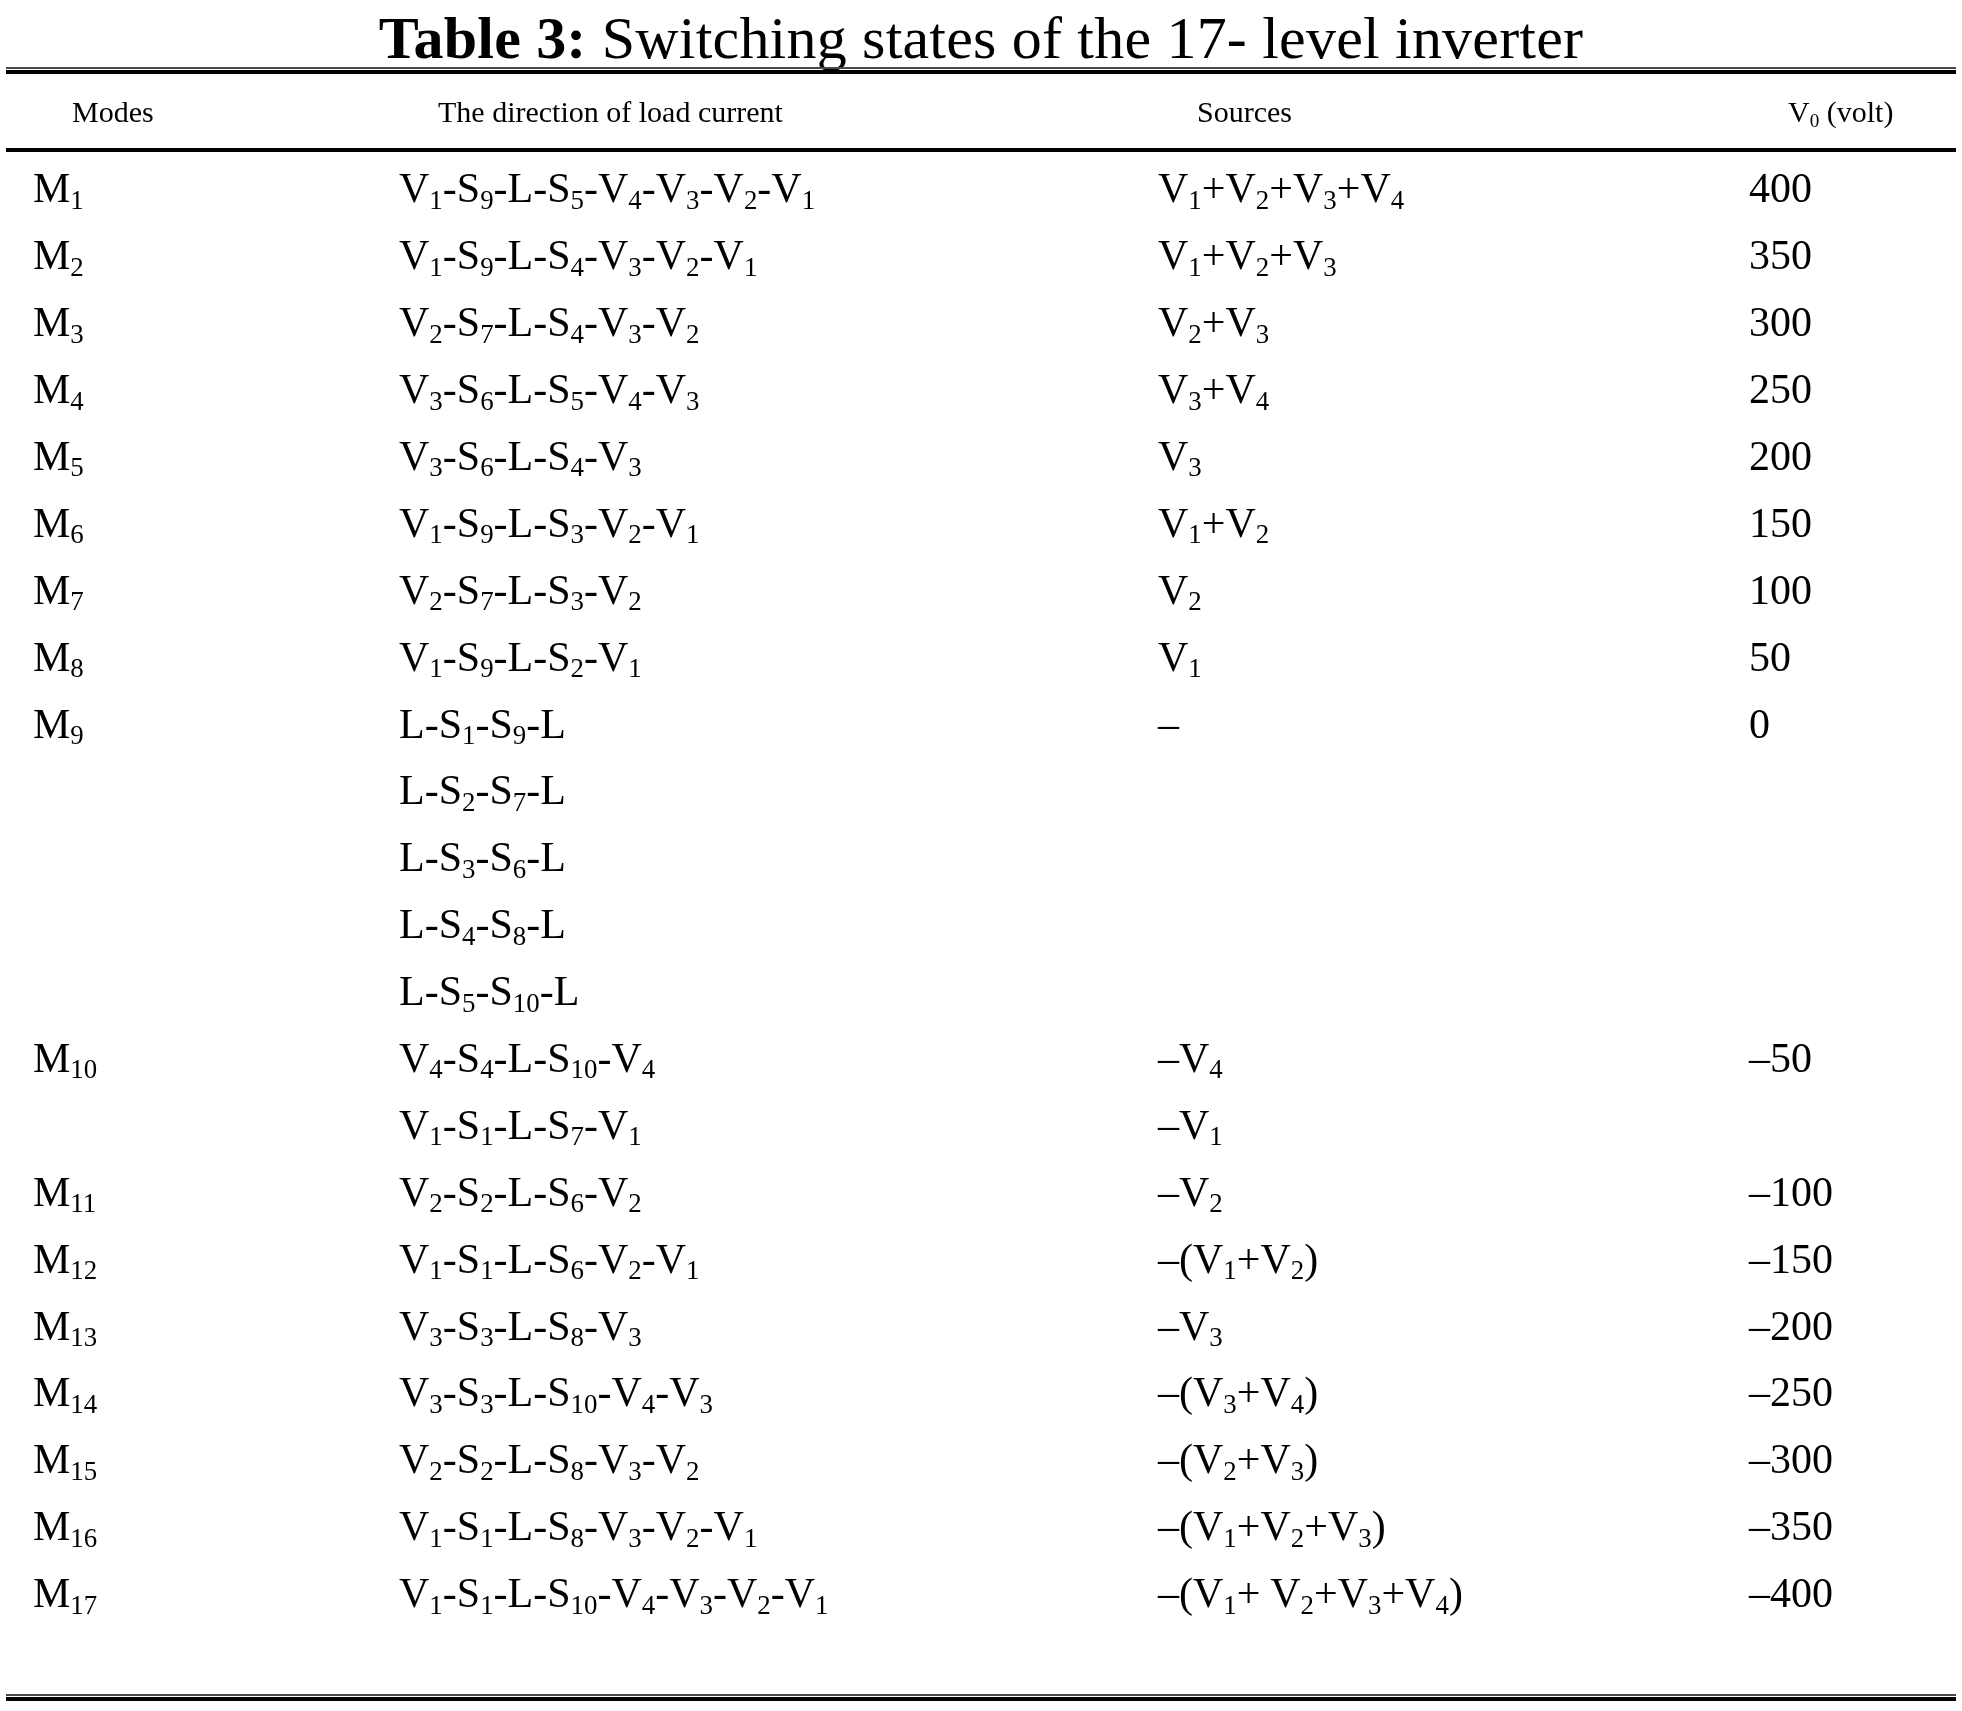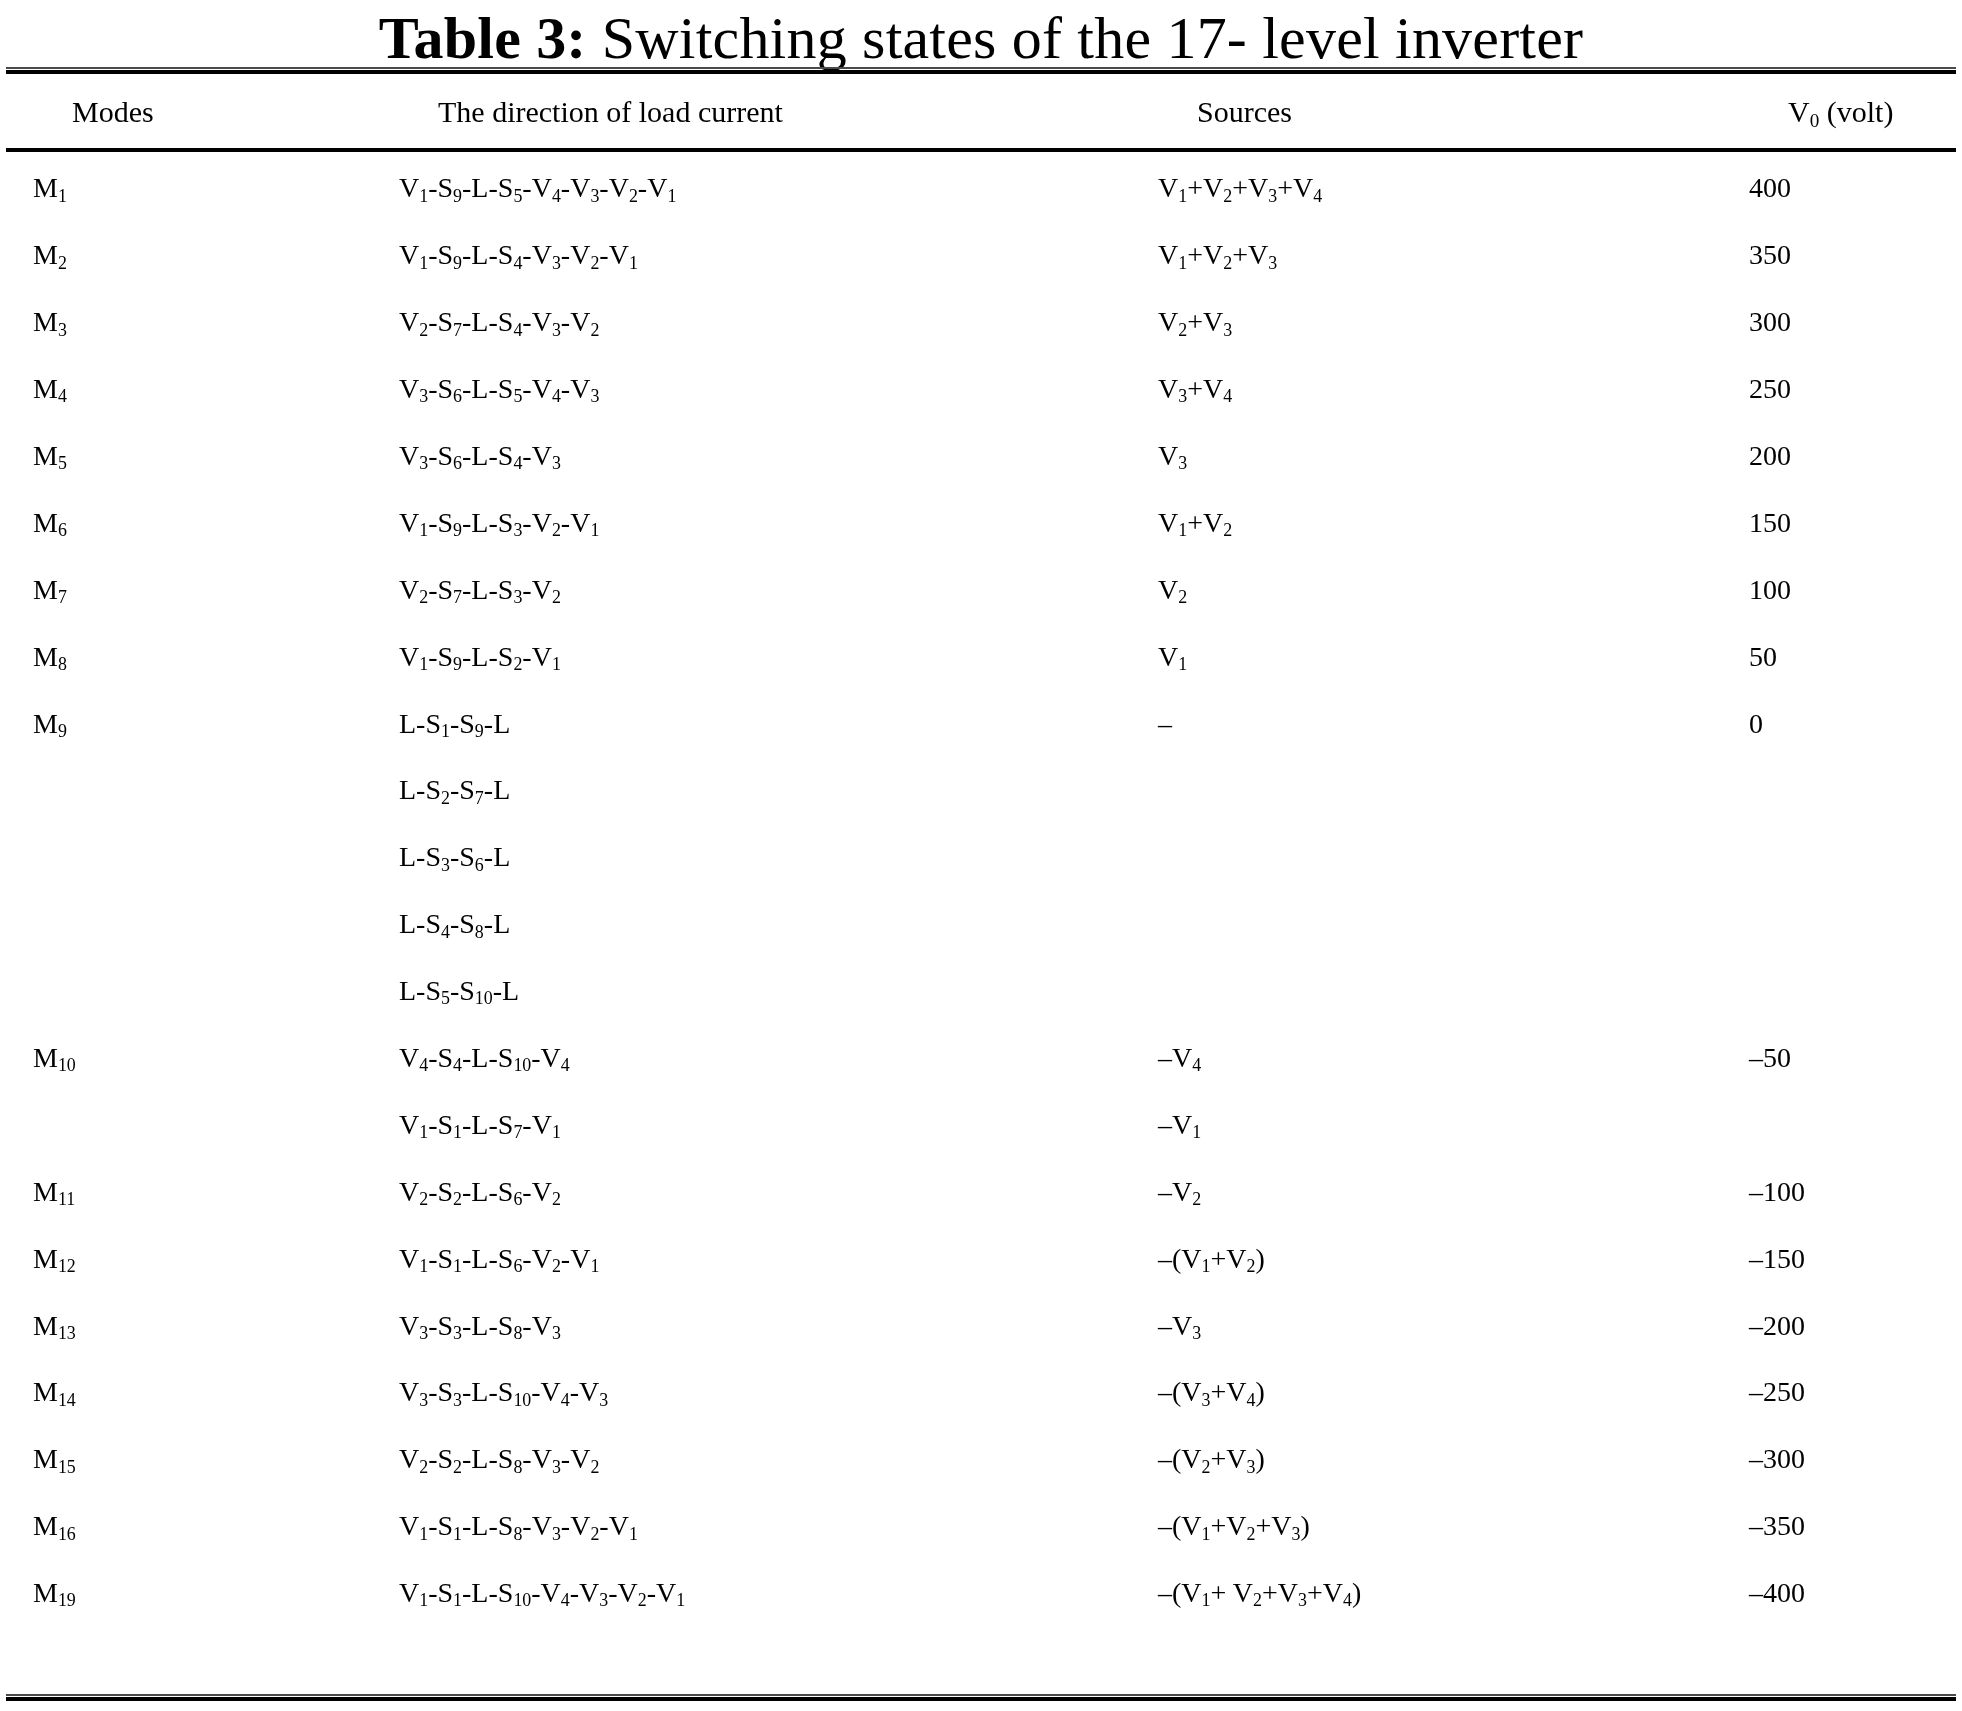--- a/index.html
+++ b/index.html
@@ -20,21 +20,21 @@
   .rule-bottom{top:1694px;}
   .rule-mid{top:148px;height:0;border-top:4px solid #000;}
   .header-row{position:absolute;top:86px;left:0;width:100%;height:52px;font-size:30px;margin-left:39px;}
   .header-row .c{top:50%;transform:translateY(-50%);}
   .c{position:absolute;white-space:nowrap;}
   .c1{left:33px;}
   .c2{left:399px;}
   .c3{left:1158px;text-align:center;}
   .c4{left:1749px;}
   .tbody{position:absolute;top:155px;left:0;width:100%;}
-  .row{position:relative;height:66.9px;font-size:28px;text-decoration:underline;}
+  .row{position:relative;height:66.9px;font-size:42px;text-decoration:underline;}
   .row .c{top:50%;transform:translateY(-50%);}
   sub{
     font-size:0.64em;line-height:0;vertical-align:baseline;
     position:relative;top:0.24em;letter-spacing:0;
   }
 </style>
 </head>
 <body>
 
 <div class="page">
@@ -175,21 +175,21 @@
         <span class="c c3">–(V<sub>2</sub>+V<sub>3</sub>)</span>
         <span class="c c4">–300</span>
       </div>
       <div class="row">
         <span class="c c1">M<sub>16</sub></span>
         <span class="c c2">V<sub>1</sub>-S<sub>1</sub>-L-S<sub>8</sub>-V<sub>3</sub>-V<sub>2</sub>-V<sub>1</sub></span>
         <span class="c c3">–(V<sub>1</sub>+V<sub>2</sub>+V<sub>3</sub>)</span>
         <span class="c c4">–350</span>
       </div>
       <div class="row">
-        <span class="c c1">M<sub>19</sub></span>
+        <span class="c c1">M<sub>17</sub></span>
         <span class="c c2">V<sub>1</sub>-S<sub>1</sub>-L-S<sub>10</sub>-V<sub>4</sub>-V<sub>3</sub>-V<sub>2</sub>-V<sub>1</sub></span>
         <span class="c c3">–(V<sub>1</sub>+ V<sub>2</sub>+V<sub>3</sub>+V<sub>4</sub>)</span>
         <span class="c c4">–400</span>
       </div>
     </div>
 
   <div class="rule rule-bottom"></div>
 
 </div>
 

